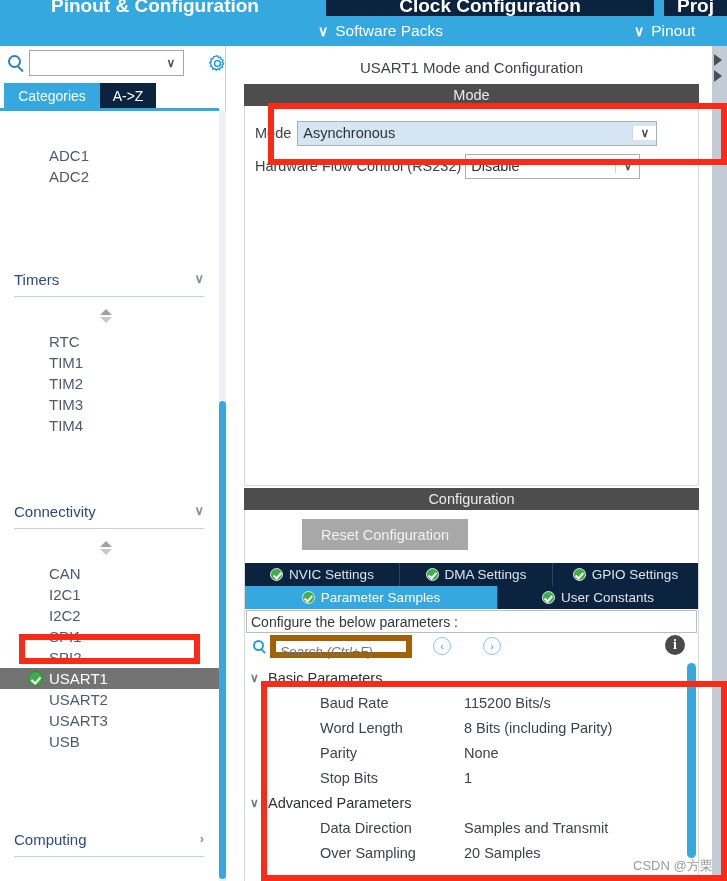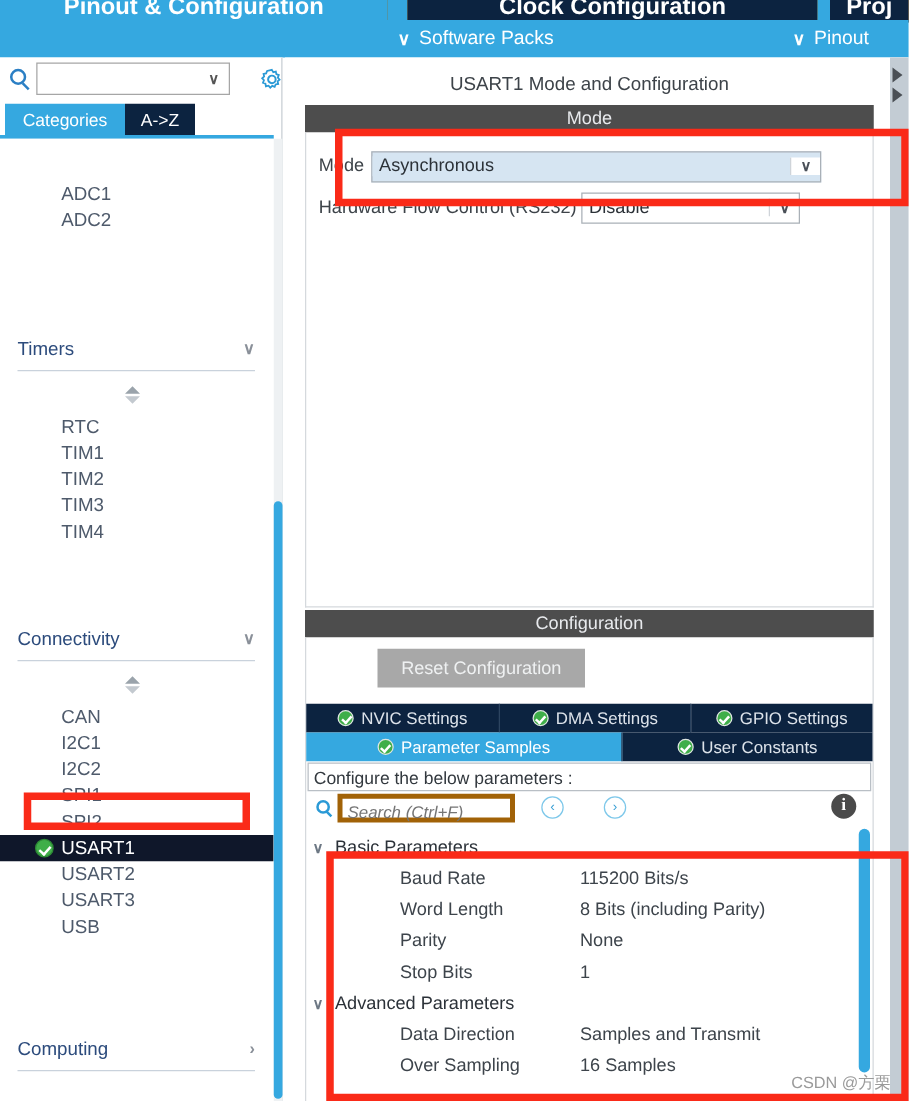--- a/index.html
+++ b/index.html
@@ -96,21 +96,21 @@
     border-left: 6px solid transparent; border-right: 6px solid transparent;
   }
   .spinner .up { top: 0; border-bottom: 6px solid #9aa3ab; }
   .spinner .dn { top: 8px; border-top: 6px solid #c3c9cf; }
 
   .leaf {
     position: absolute; left: 0; width: 219px; height: 21px;
     display: flex; align-items: center; color: #4e5a6b; font-size: 15px;
     padding-left: 49px; white-space: nowrap;
   }
-  .leaf.sel { background: #0f172a; color: #ffffff; padding-left: 49px; }
+  .leaf.sel { background: #737373; color: #ffffff; padding-left: 49px; }
   .leaf .chk {
     position: absolute; left: 28px; top: 3px; width: 15px; height: 15px;
     border-radius: 50%; background: #3fae49; border: 1px solid #2d8a35;
   }
   .leaf .chk::after {
     content: ""; position: absolute; left: 4px; top: 3px; width: 4px; height: 7px;
     border: solid #ffffff; border-width: 0 2px 2px 0; transform: rotate(42deg);
   }
 
   .sb-vert {
@@ -195,21 +195,21 @@
   .mag2 {
     position: absolute; left: 8px; top: 7px; width: 11px; height: 11px;
     border: 2px solid #2b9ad6; border-radius: 50%;
   }
   .mag2::after {
     content: ""; position: absolute; right: -4px; bottom: -3px;
     width: 6px; height: 2px; background: #2b9ad6; transform: rotate(45deg);
   }
   .searchbox2 {
     position: absolute; left: 25px; top: 2px; width: 142px; height: 23px;
-    border: 4px solid #a16207; background: #ffffff;
+    border: 6px solid #a16207; background: #ffffff;
   }
   .searchbox2 input {
     border: none; outline: none; width: 100%; height: 21px; padding-left: 4px;
     font-family: "Liberation Sans", sans-serif; font-size: 13.5px;
     font-style: italic; color: #9aa0a6; background: transparent;
   }
   .navcirc {
     position: absolute; top: 4px; width: 18px; height: 18px; border-radius: 50%;
     border: 1.5px solid #7ec8ea; color: #3a9fd4; font-size: 11px;
     display: flex; align-items: center; justify-content: center;
@@ -517,21 +517,21 @@
         <div class="prow" style="top:129px">
           <span class="tchev">∨</span>
           <span class="grouptext">Advanced Parameters</span>
         </div>
         <div class="prow" style="top:154px">
           <span class="pname">Data Direction</span>
           <span class="pval">Samples and Transmit</span>
         </div>
         <div class="prow" style="top:179px">
           <span class="pname">Over Sampling</span>
-          <span class="pval">16 Samples</span>
+          <span class="pval">20 Samples</span>
         </div>
 
         <div class="sb-param">
           <div class="thumb2"></div>
         </div>
       </div>
     </div>
   </div>
 
   <div class="splitright">

